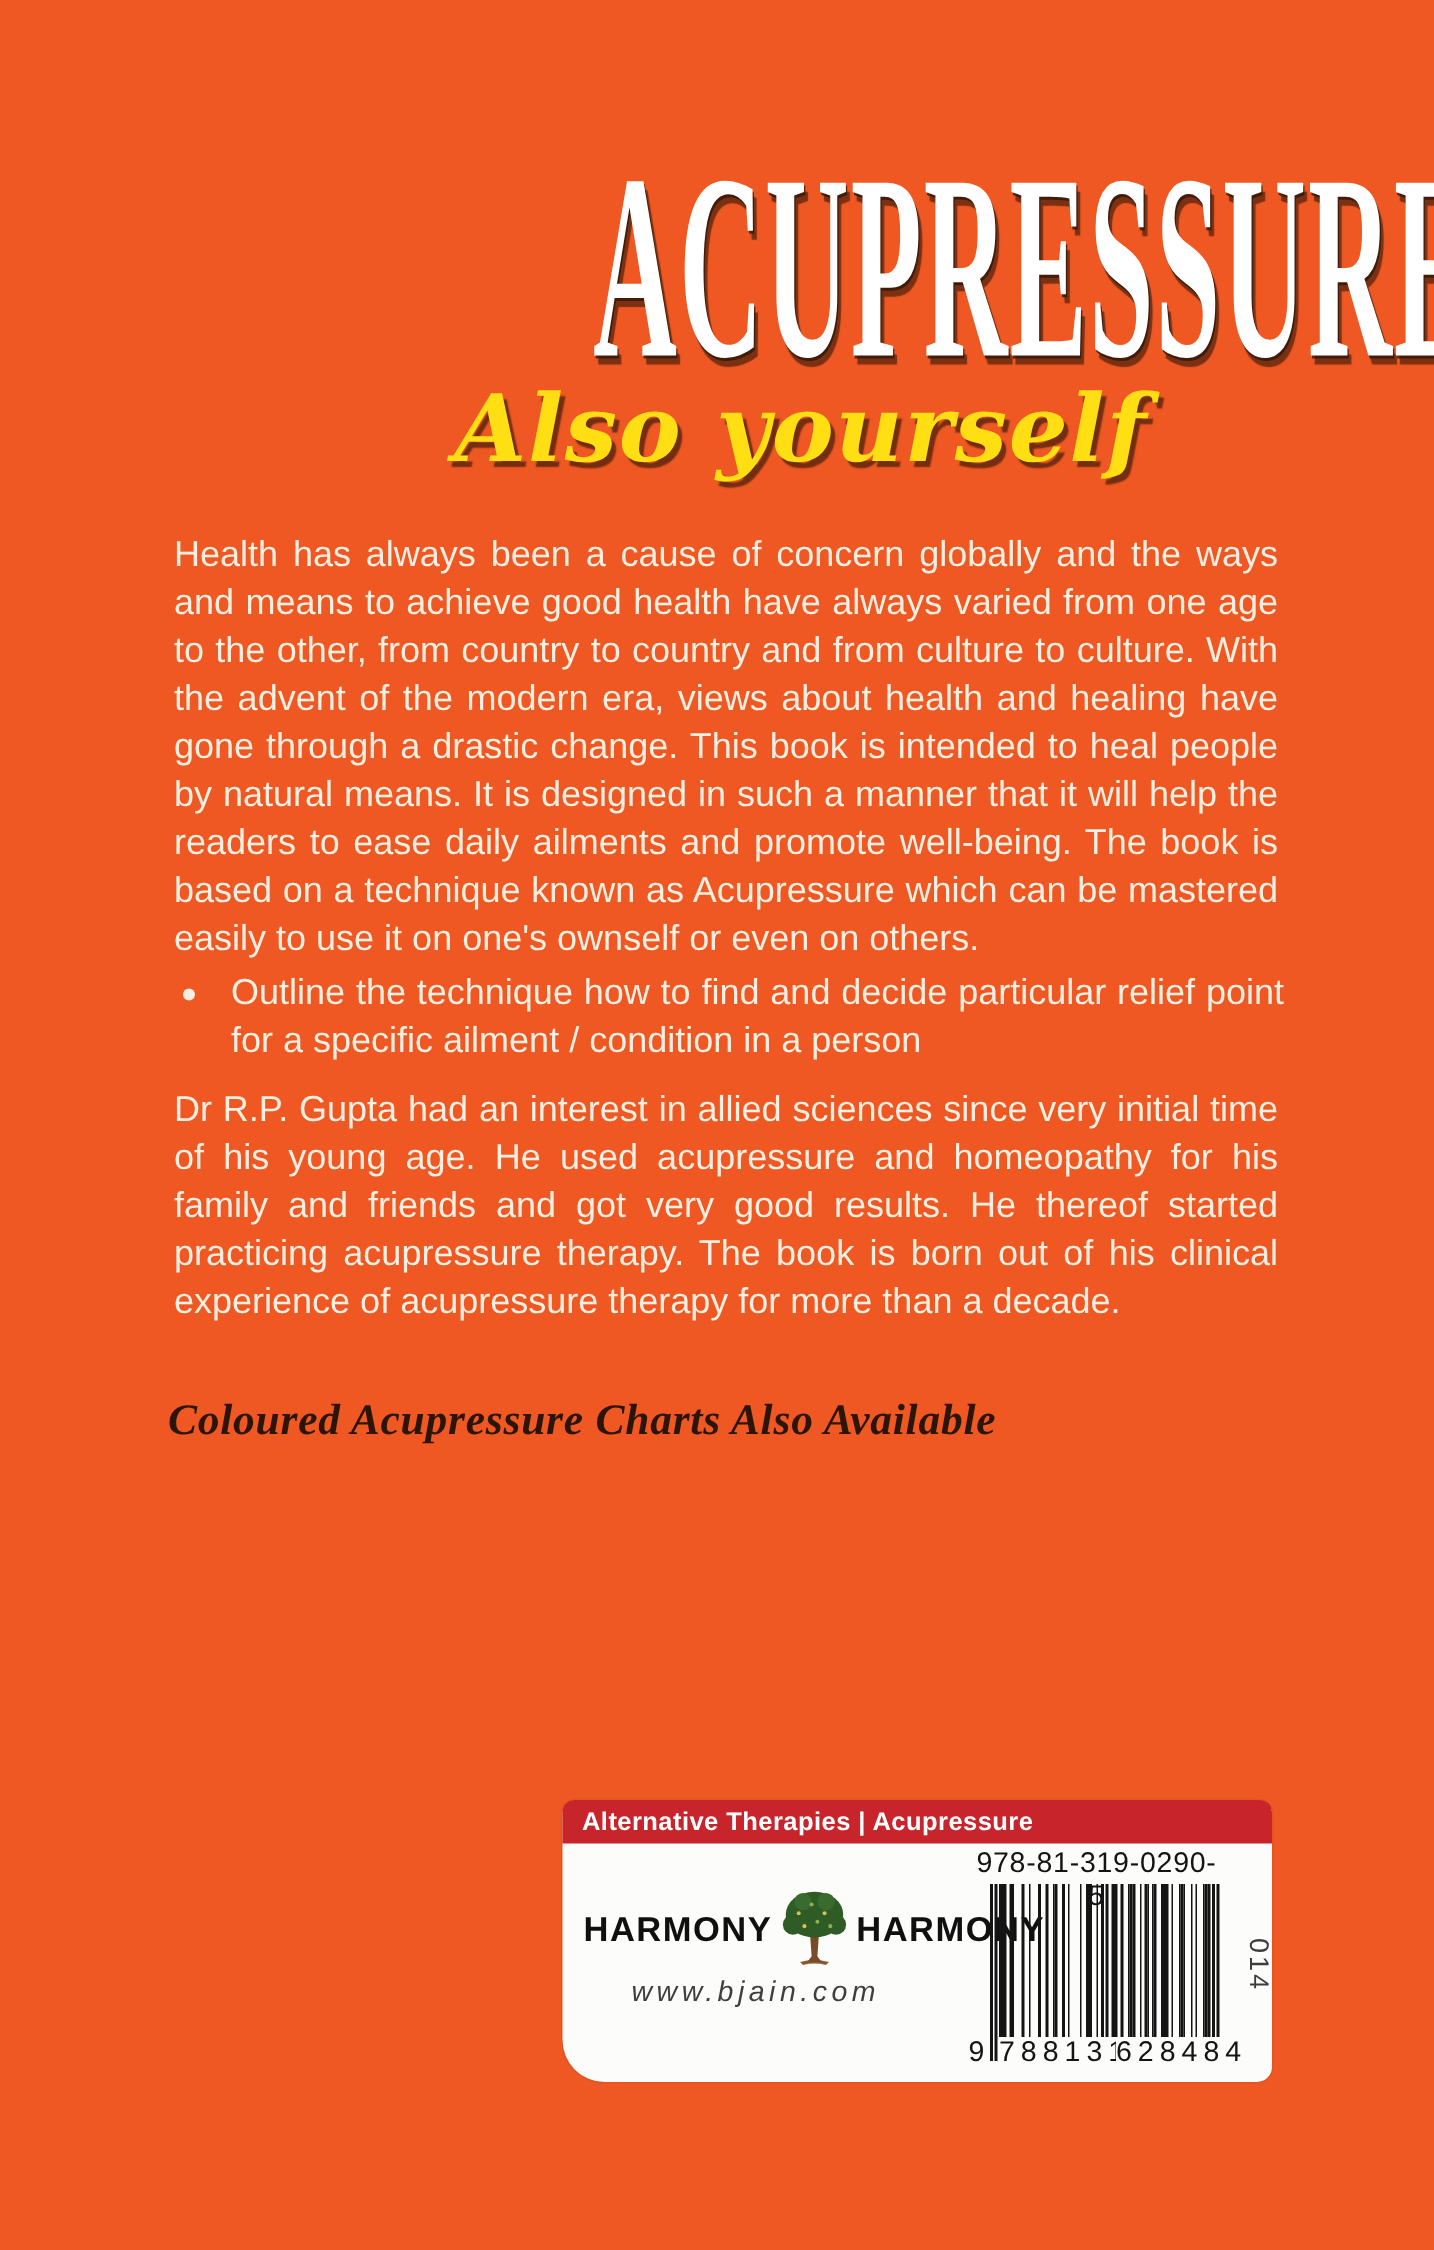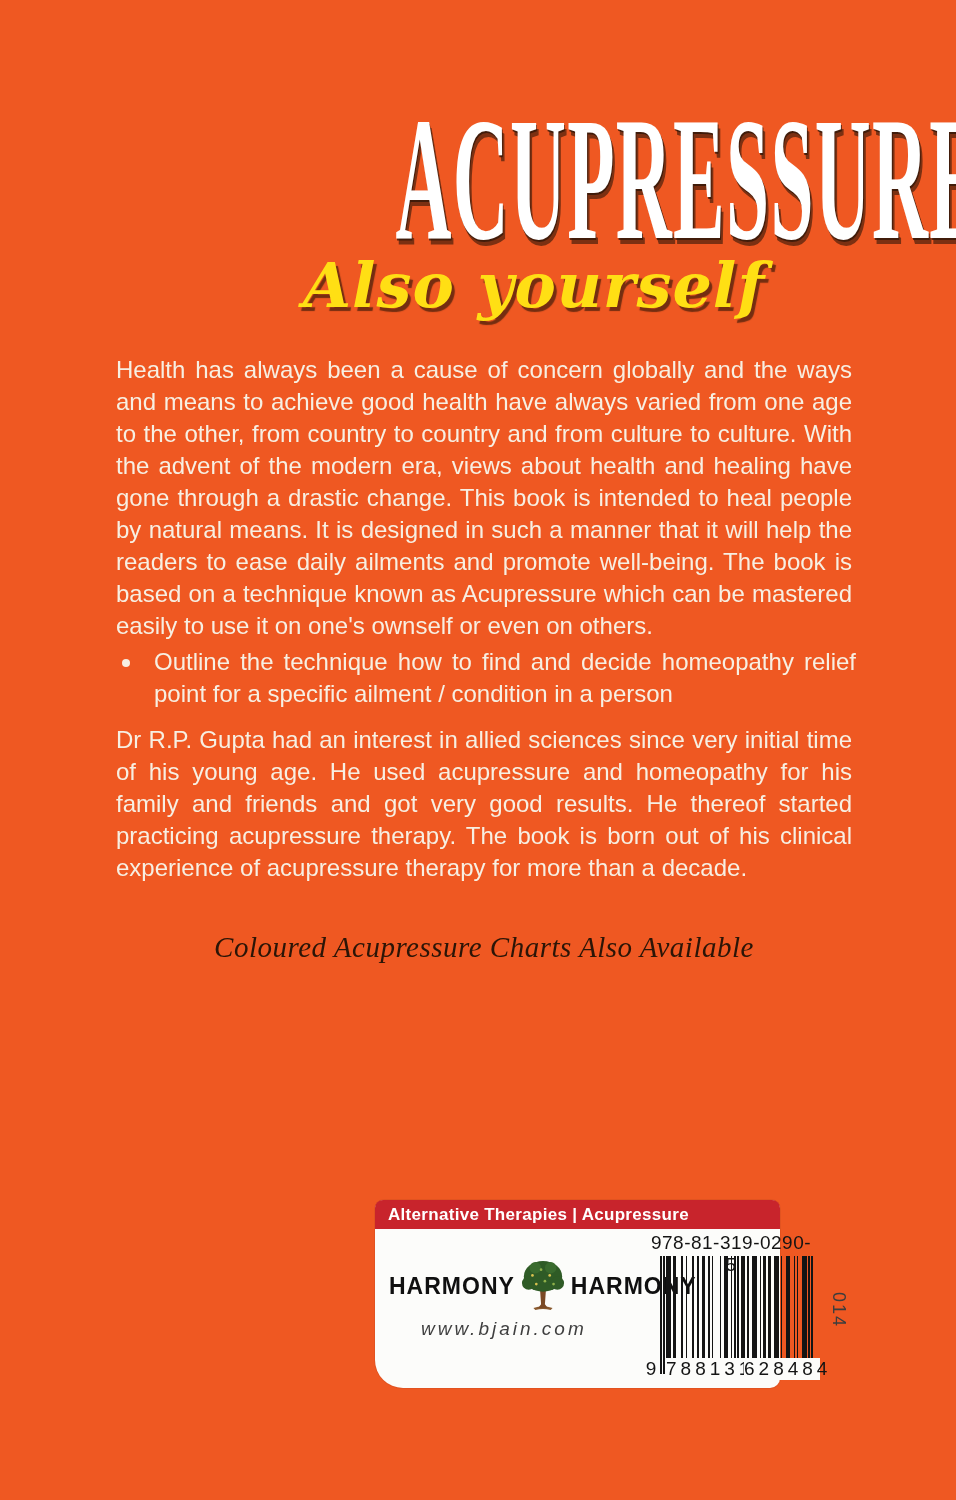--- a/index.html
+++ b/index.html
@@ -36,27 +36,27 @@
   .intro,.author{margin:4px;text-align:justify;}
   .bullets{list-style:none;margin:2px 0 0 0;padding:0;}
   .bullets li{position:relative;padding-left:42px;text-align:justify;}
   .bullets li .dot{
     position:absolute;left:10px;top:13px;width:8px;height:8px;border-radius:50%;
     background:#F7EFE2;
   }
   .bullets li.outdent{padding-left:0;text-indent:42px;}
   .author{margin-top:14px;}
   .note{
-    margin:46px 0 0 0;text-align:center;
+    margin:46px 0 0 0;
     font-family:"Liberation Serif",serif;font-style:italic;
-    font-size:29px;line-height:34px;color:#2B1507;letter-spacing:.5px;
+    font-size:29px;line-height:34px;color:#2B1507;letter-spacing:.5px;font-weight:bold;
   }
   
   .label{
-    position:absolute;left:375px;top:1200px;width:405px;height:188px;
+    position:absolute;left:375px;top:1200px;width:473px;height:188px;
     background:#FCFCFA;border-radius:9px 9px 10px 28px;
     box-shadow:0 0 0 1px rgba(0,0,0,.05);
   }
   .band{
     position:absolute;left:0;top:0;width:100%;height:29px;box-sizing:border-box;
     background:#C8242C;border-radius:8px 8px 0 0;
     color:#FFFFFF;font-size:17px;font-weight:bold;letter-spacing:.3px;
     line-height:29px;padding-left:13px;
   }
   .brand{
@@ -98,21 +98,21 @@
   <h1 class="title" style="margin:0;"><span class="title-inner">ACUPRESSURE</span></h1>
 
   <div class="subtitle"><span class="subtitle-inner">Also yourself</span></div>
 
   <div class="content">
     <p class="intro">Health has always been a cause of concern globally and the ways and means to achieve good health have always varied from one age to the other, from country to country and from culture to culture. With the advent of the modern era, views about health and healing have gone through a drastic change. This book is intended to heal people by natural means. It is designed in such a manner that it will help the readers to ease daily ailments and promote well-being. The book is based on a technique known as Acupressure which can be mastered easily to use it on one's ownself or even on others.</p>
 
     <ul class="bullets">
       <li>
         <span class="dot"></span>
-        <span>Outline the technique how to find and decide homeopathy relief point for a specific ailment / condition in a person</span>
+        <span>Outline the technique how to find and decide particular relief point for a specific ailment / condition in a person</span>
       </li>
     </ul>
 
     <p class="author">Dr R.P. Gupta had an interest in allied sciences since very initial time of his young age. He used acupressure and homeopathy for his family and friends and got very good results. He thereof started practicing acupressure therapy. The book is born out of his clinical experience of acupressure therapy for more than a decade.</p>
 
     <p class="note">Coloured Acupressure Charts Also Available</p>
   </div>
 
   <div class="label">
     <div class="band"><span>Alternative Therapies | Acupressure</span></div>

